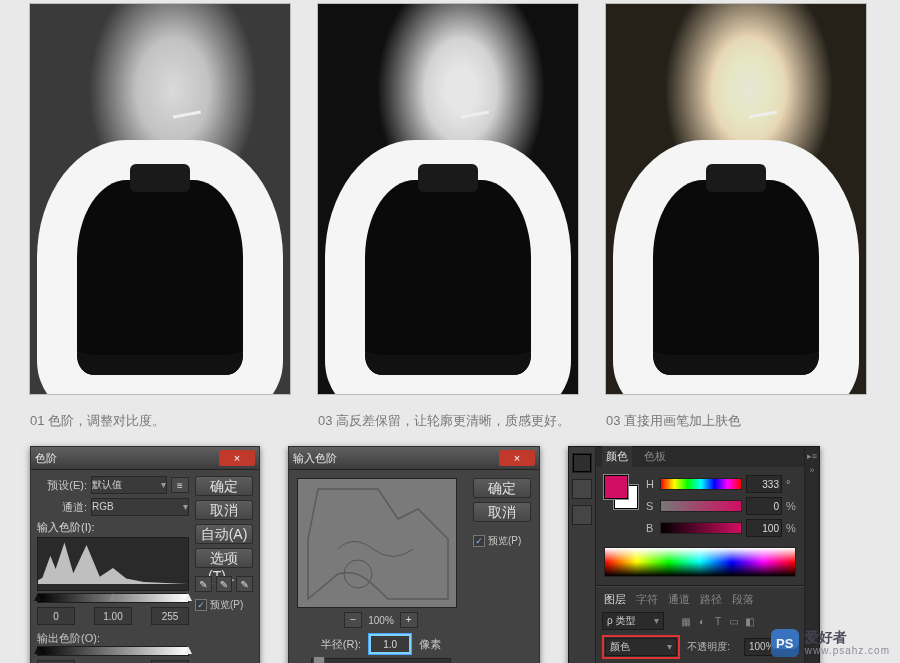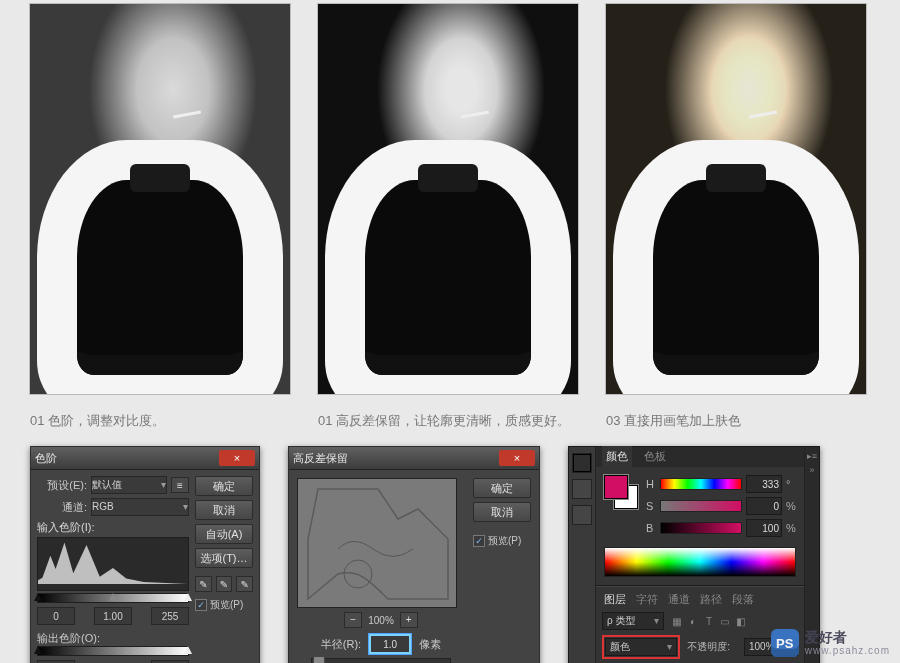--- a/index.html
+++ b/index.html
@@ -87,21 +87,21 @@
   .histo { height:52px; background:#2a2a2a; border:1px solid #1e1e1e; position:relative; margin:2px 0 2px 0; overflow:hidden; }
   .histo svg{position:absolute;inset:0;}
   .slider { height:8px; background:linear-gradient(90deg,#000,#fff); border:1px solid #1e1e1e; position:relative; margin-bottom:4px; }
   .slider .tri { position:absolute; top:-1px; width:0;height:0;border-left:4px solid transparent;border-right:4px solid transparent;border-bottom:8px solid #ccc; transform:translateX(-50%);}
   .nums { display:flex; justify-content:space-between; gap:4px; margin-bottom:6px;}
   .nums input { width:32px; height:14px; background:#3a3a3a; border:1px solid #272727;
     color:#d0d0d0; font-size:10px; text-align:center; }
   .out-label{font-size:11px;color:#c8c8c8;margin-top:2px;}
   .lv-right { width:58px; display:flex; flex-direction:column; gap:4px; margin-left:6px;}
   .btn { height:18px; background:linear-gradient(#5c5c5c,#474747); border:1px solid #2b2b2b;
-         color:#e0e0e0; font-size:11px; text-align:center; line-height:18px; border-radius:2px; }
+         color:#e0e0e0; font-size:14px; text-align:center; line-height:18px; border-radius:2px; }
   .chk { display:flex; align-items:center; gap:3px; font-size:10px; color:#c8c8c8; margin-top:2px;}
   .chk .box{width:10px;height:10px;border:1px solid #777;background:#3a3a3a;color:#7fbfff;font-size:9px;line-height:10px;text-align:center;}
   .eyes{display:flex;gap:4px;margin-top:4px;justify-content:flex-end;}
   .eye{width:16px;height:14px;border:1px solid #2b2b2b;background:#4a4a4a;display:flex;align-items:center;justify-content:center;font-size:10px;color:#ddd;}
 
   
   .hp-dlg { width: 250px; border: 1px solid #2f2f2f; box-shadow: 0 2px 6px rgba(0,0,0,.5); }
   .hp-body { background:#434343; color:#d8d8d8; font-size:11px; padding:8px; display:flex; gap:8px; }
   .hp-prev-wrap{flex:1;}
   .hp-prev { width:158px; height:128px; background:#7a7a7a; border:1px solid #222; box-shadow: inset 0 0 0 1px #5a5a5a; position:relative; overflow:hidden;}
@@ -143,21 +143,21 @@
   .bri-bar{background:linear-gradient(90deg,#000,#d10e63);}
   .spectrum{height:28px;margin:6px 8px 8px 8px;border:1px solid #222;
     background:
       linear-gradient(to bottom, rgba(255,255,255,1), rgba(255,255,255,0) 50%, rgba(0,0,0,0) 50%, rgba(0,0,0,1)),
       linear-gradient(90deg,#f00,#ff0,#0f0,#0ff,#00f,#f0f,#f00);
   }
   .sep{height:1px;background:#1c1c1c;border-bottom:1px solid #444;}
   .layer-tabs{display:flex;gap:6px;font-size:11px;color:#888;padding:4px 6px 2px;}
   .layer-tabs .tab{padding:1px 2px;}
   .layer-tabs .tab.active{color:#ddd;}
-  .layer-opts{padding:2px 6px;display:flex;align-items:center;gap:7px;}
+  .layer-opts{padding:2px 6px;display:flex;align-items:center;gap:16px;}
   .mini-dd{height:16px;background:#2b2b2b;border:1px solid #1a1a1a;color:#ccc;font-size:10px;
     padding:0 4px;line-height:16px;display:flex;justify-content:space-between;gap:4px;}
   .mini-dd::after{content:"▾";color:#888;}
   .type-icons{display:flex;gap:4px;color:#888;font-size:10px;}
   .type-icons span{display:inline-block;width:12px;text-align:center;}
   .blend-row{display:flex;align-items:center;gap:4px;padding:3px 6px 2px;}
   .blend-box{border:2px solid #d33; padding:1px; display:inline-flex;}
   .opac{display:flex;align-items:center;gap:14px;font-size:10px;color:#bbb;margin-left:auto;}
   .opac .mini-dd{width:44px;}
   .lock-row{display:flex;align-items:center;gap:4px;padding:2px 6px 4px;font-size:10px;color:#bbb;}
@@ -187,21 +187,21 @@
     </div>
     <div class="img-col portrait tint">
       <div class="vest"></div>
       <div class="bow"></div>
       <div class="cig"></div>
     </div>
   </div>
 
   <div class="captions">
     <div>01 色阶，调整对比度。</div>
-    <div>01 高反差保留，让轮廓更清晰，质感更好。</div>
+    <div>03 高反差保留，让轮廓更清晰，质感更好。</div>
     <div>03 直接用画笔加上肤色</div>
   </div>
 
   <div class="panels">
 
     <div class="levels-dlg">
       <div class="dlg-title">
         <span>色阶</span>
         <span class="x">×</span>
       </div>
@@ -259,21 +259,21 @@
           <div class="chk">
               <span class="box">✓</span>
               <span>预览(P)</span>
             </div>
         </div>
       </div>
     </div>
 
     <div class="hp-dlg">
       <div class="dlg-title">
-        <span>高反差保留</span>
+        <span>输入色阶</span>
         <span class="x">×</span>
       </div>
       <div class="hp-body">
         <div class="hp-prev-wrap">
           <div class="hp-prev">
             <svg viewBox="0 0 158 128" preserveAspectRatio="none">
               <rect width="158" height="128" fill="#7a7a7a"></rect>
               <path d="M20 10 L80 10 L100 40 L120 30 L150 60 L150 120 L90 120 C70 100 60 90 40 95 L10 120 L10 60 Z" fill="none" stroke="#5b5b5b" stroke-width="1.5"></path>
               <path d="M40 70 Q55 55 75 70 Q95 85 115 70" fill="none" stroke="#565656" stroke-width="1"></path>
               <circle cx="60" cy="95" r="14" fill="none" stroke="#565656"></circle>

